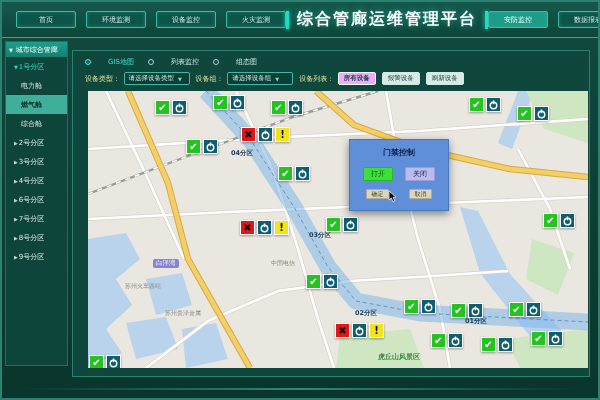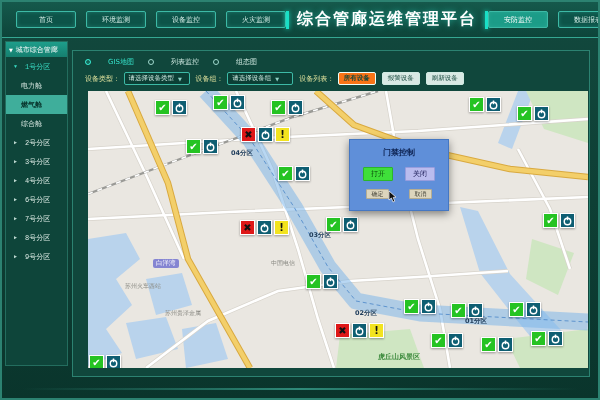--- a/index.html
+++ b/index.html
@@ -18,22 +18,22 @@
   .title-wrap{display:flex;align-items:center;gap:8px;}
   .tbar{width:3px;height:18px;background:#19dfc6;box-shadow:0 0 5px #19dfc6;}
   .title{font-size:16px;color:#fff;font-weight:bold;letter-spacing:2px;margin:0;
     text-shadow:0 0 6px rgba(40,220,200,.6);white-space:nowrap;}
   
   .sidebar{position:absolute;left:3px;top:39px;width:63px;bottom:32px;background:#0e453a;
     border:1px solid #236d5e;box-sizing:border-box;}
   .side-root{height:15px;background:linear-gradient(180deg,#1e9e8b,#157f6f);color:#fff;font-size:7px;
     display:flex;align-items:center;gap:3px;padding:0 3px;cursor:pointer;white-space:nowrap;}
   .side-root .arrow{font-size:5px;}
-  .side-item{height:19px;display:flex;align-items:center;gap:8px;padding-left:8px;font-size:7px;
-    color:#dcebe5;cursor:pointer;white-space:nowrap;font-family:Liberation Mono, monospace;}
+  .side-item{height:19px;display:flex;align-items:center;gap:1px;padding-left:8px;font-size:7px;
+    color:#dcebe5;cursor:pointer;white-space:nowrap;}
   .side-item .arrow{font-size:5px;color:#bcd8d0;}
   .side-item.kind-leaf{padding-left:15px;}
   .side-item.active{color:#38dcc4;}
   .side-item.active .arrow{color:#38dcc4;}
   .side-item.selected{background:#3fae9b;color:#063129;font-weight:bold;}
   
   .content{position:absolute;left:70px;top:48px;width:518px;height:327px;background:#10473c;
     border:1px solid #2c8271;box-sizing:border-box;}
   .view-row{position:absolute;left:12px;top:6px;display:flex;gap:14px;align-items:center;}
   .radio{display:flex;align-items:center;gap:17px;font-size:7px;color:#cfe9e1;cursor:pointer;}
@@ -42,21 +42,21 @@
   .radio.selected .dot{border-color:#35e2ca;background:#35e2ca;box-shadow:inset 0 0 0 1.5px #0f4a3f;}
   .tool-row{position:absolute;left:12px;top:21px;display:flex;align-items:center;gap:6px;}
   .tlabel{font-size:7px;color:#dde09c;white-space:nowrap;}
   .select{height:13px;min-width:66px;padding:0 4px;background:#0b3f35;border:1px solid #3dbaa6;
     display:flex;align-items:center;gap:4px;font-size:6.5px;color:#cfe9e1;
     cursor:pointer;border-radius:2px;box-sizing:border-box;white-space:nowrap;}
   .select .caret{font-size:5px;color:#8fd0c4;}
   .chips{display:flex;gap:6px;}
   .chip{height:13px;padding:0 5px;display:flex;align-items:center;border:1px solid #cfeae2;border-radius:2px;
     font-size:6.5px;background:#d9e9e4;color:#14473c;cursor:pointer;box-sizing:border-box;white-space:nowrap;}
-  .chip.active{background:#f97316;border-color:#eafff9;font-weight:bold;}
+  .chip.active{background:#f0abfc;border-color:#eafff9;font-weight:bold;}
   
   .map{position:absolute;left:15px;top:40px;width:500px;height:277px;overflow:hidden;background:#eae7e1;}
   .map-svg{position:absolute;left:0;top:0;z-index:1;}
   #map-layer{position:absolute;left:0;top:0;width:100%;height:100%;z-index:2;}
   .zone-label{position:absolute;font-size:6.5px;color:#23405e;z-index:4;font-weight:bold;white-space:nowrap;}
   .place-label{position:absolute;font-size:6px;color:#8b8b85;z-index:3;white-space:nowrap;}
   .place-label.badge{background:#8585d2;color:#fff;padding:0 3px;border-radius:2px;font-size:6.5px;}
   .place-label.green{color:#3c8a3c;font-weight:bold;font-size:7px;}
   .marker-group{position:absolute;display:flex;gap:2px;z-index:5;filter:drop-shadow(0 1px 1px rgba(0,0,0,.35));}
   .mk{width:15px;height:15px;border:1.5px solid #fff;box-sizing:border-box;display:flex;

